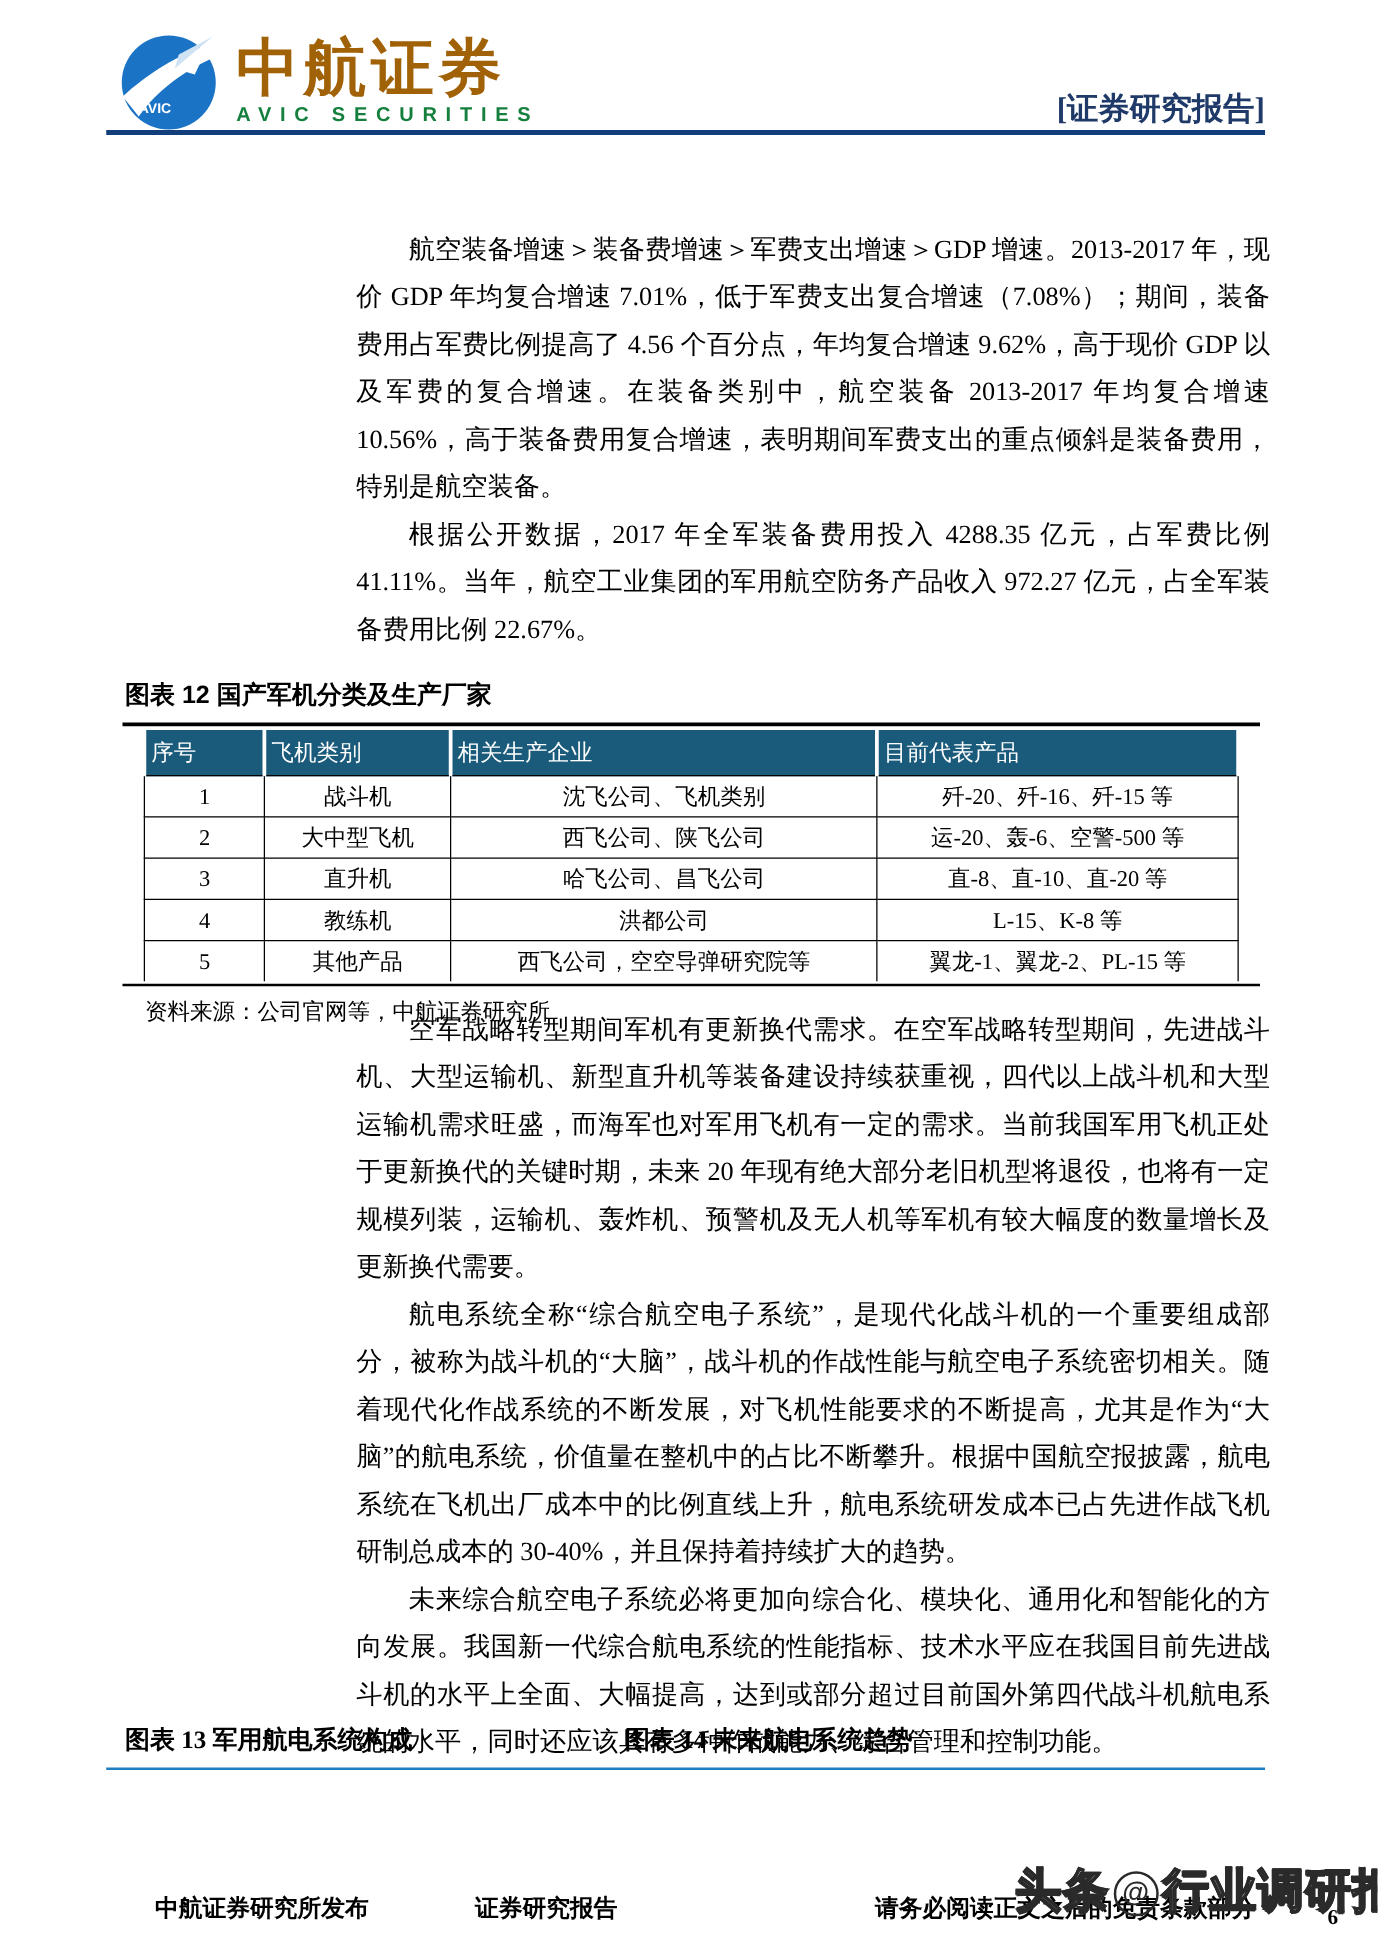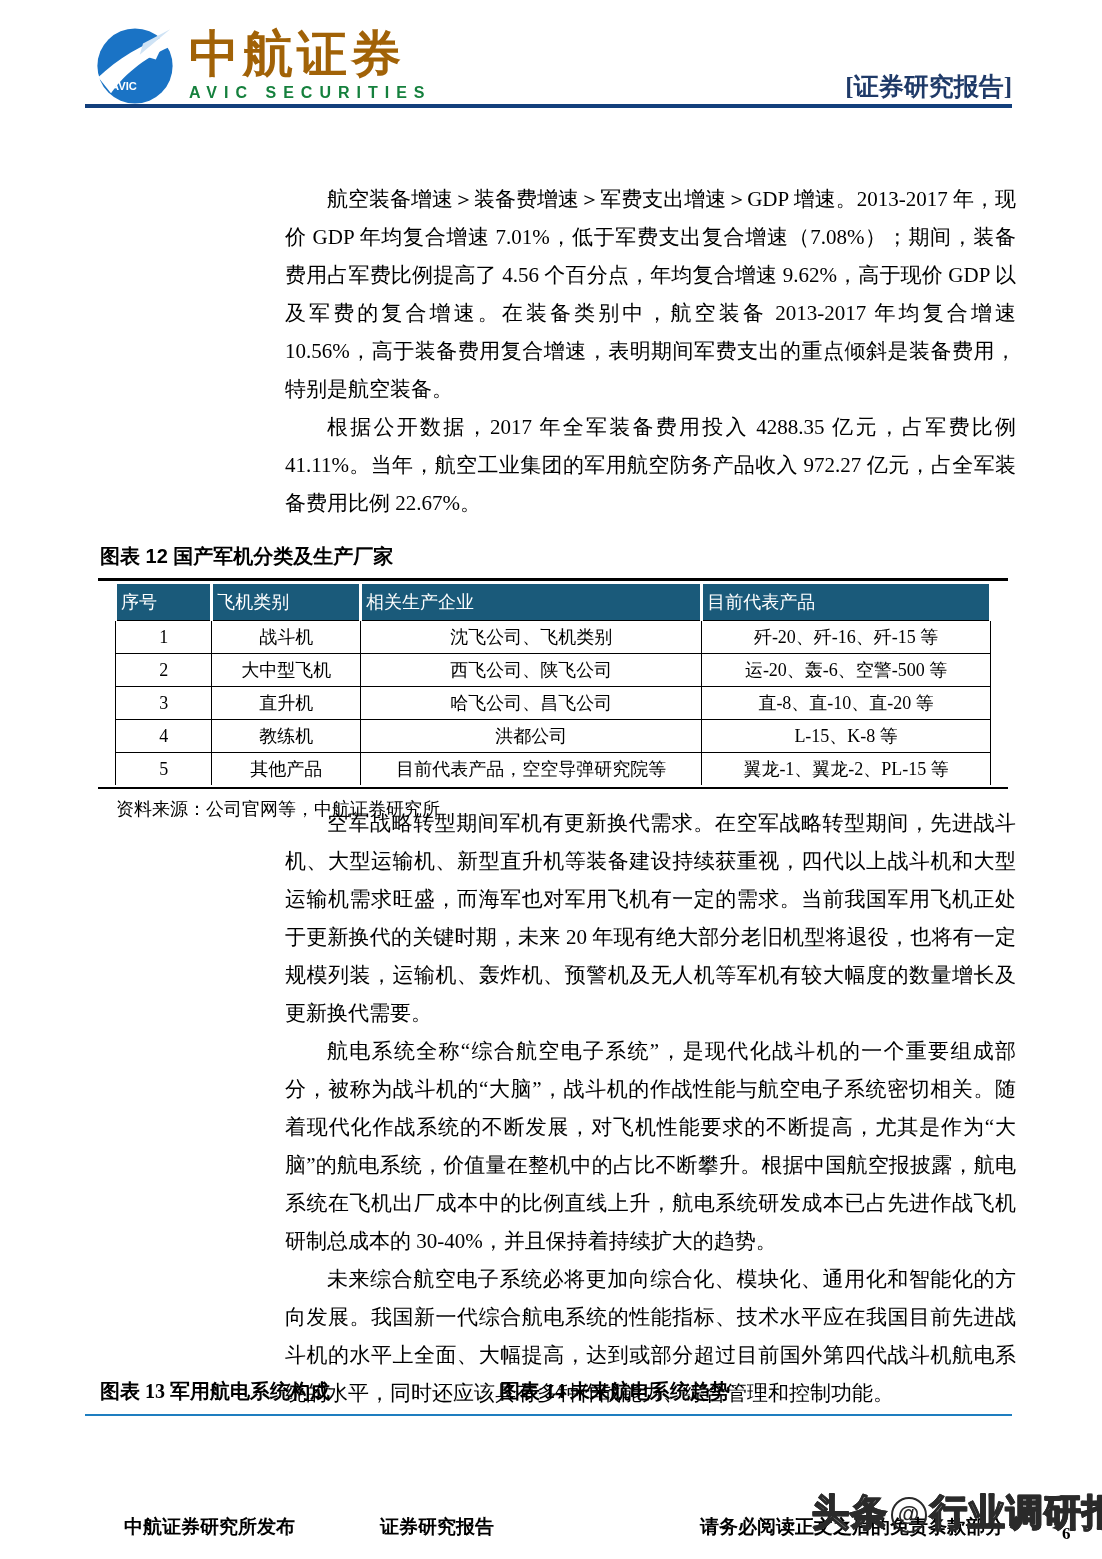--- a/index.html
+++ b/index.html
@@ -154,21 +154,21 @@
           </tr>
           <tr>
             <td>4</td>
             <td>教练机</td>
             <td>洪都公司</td>
             <td>L-15、K-8 等</td>
           </tr>
           <tr>
             <td>5</td>
             <td>其他产品</td>
-            <td>目前代表产品，空空导弹研究院等</td>
+            <td>西飞公司，空空导弹研究院等</td>
             <td>翼龙-1、翼龙-2、PL-15 等</td>
           </tr>
         </tbody>
       </table>
     </div>
     <div class="fig-source">资料来源：公司官网等，中航证券研究所</div>
   </div>
 
   <div class="textblock tb2">
     <p>空军战略转型期间军机有更新换代需求。在空军战略转型期间，先进战斗机、大型运输机、新型直升机等装备建设持续获重视，四代以上战斗机和大型运输机需求旺盛，而海军也对军用飞机有一定的需求。当前我国军用飞机正处于更新换代的关键时期，未来 20 年现有绝大部分老旧机型将退役，也将有一定规模列装，运输机、轰炸机、预警机及无人机等军机有较大幅度的数量增长及更新换代需要。</p>

